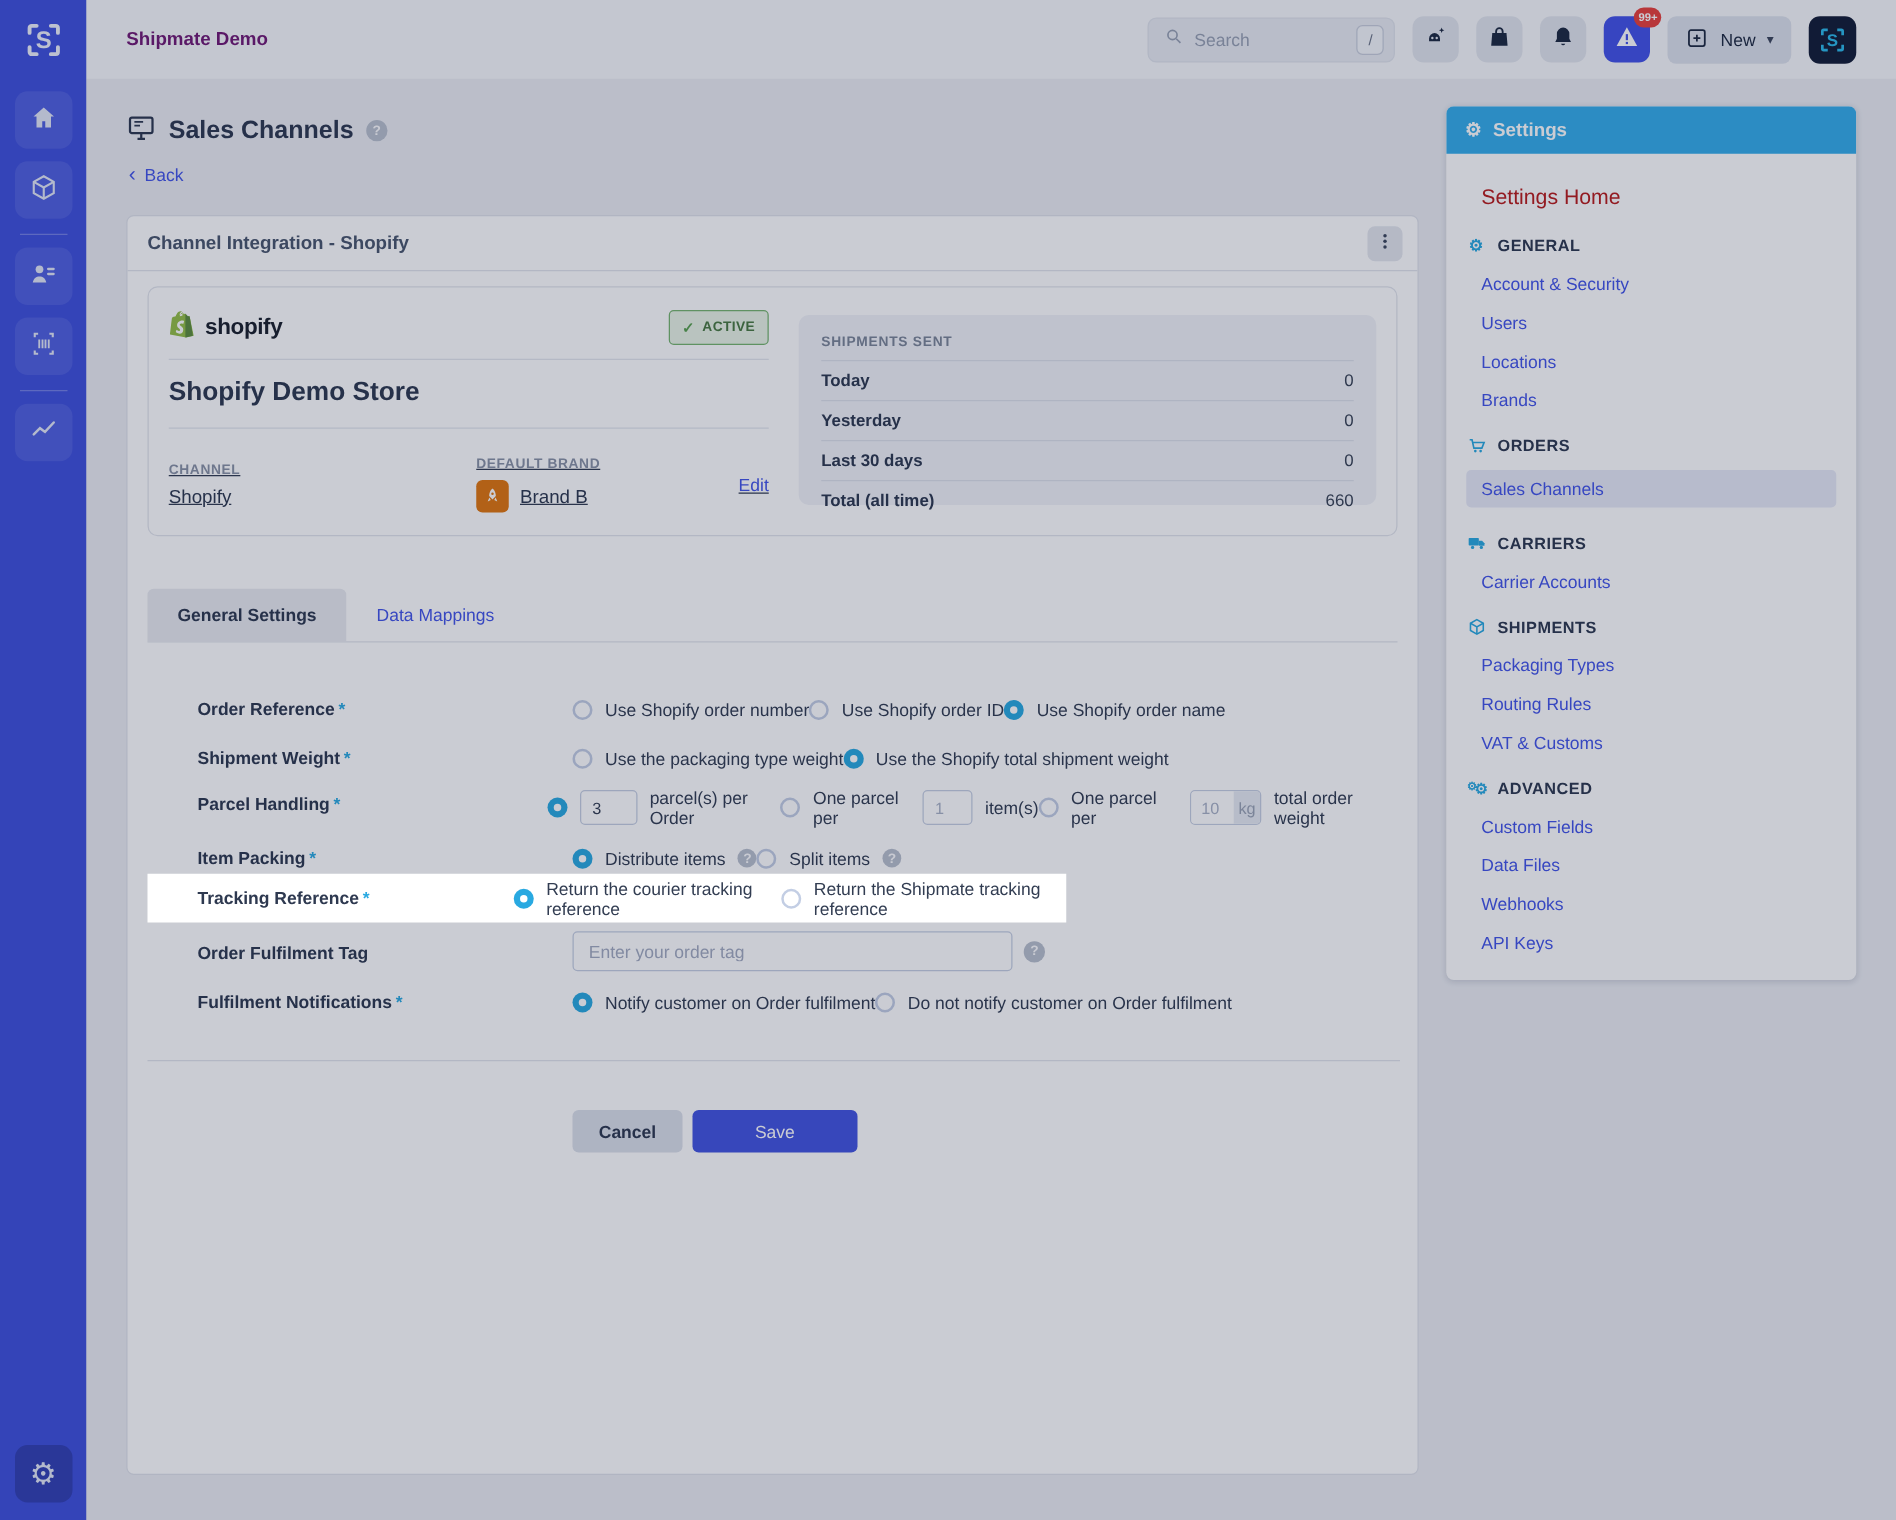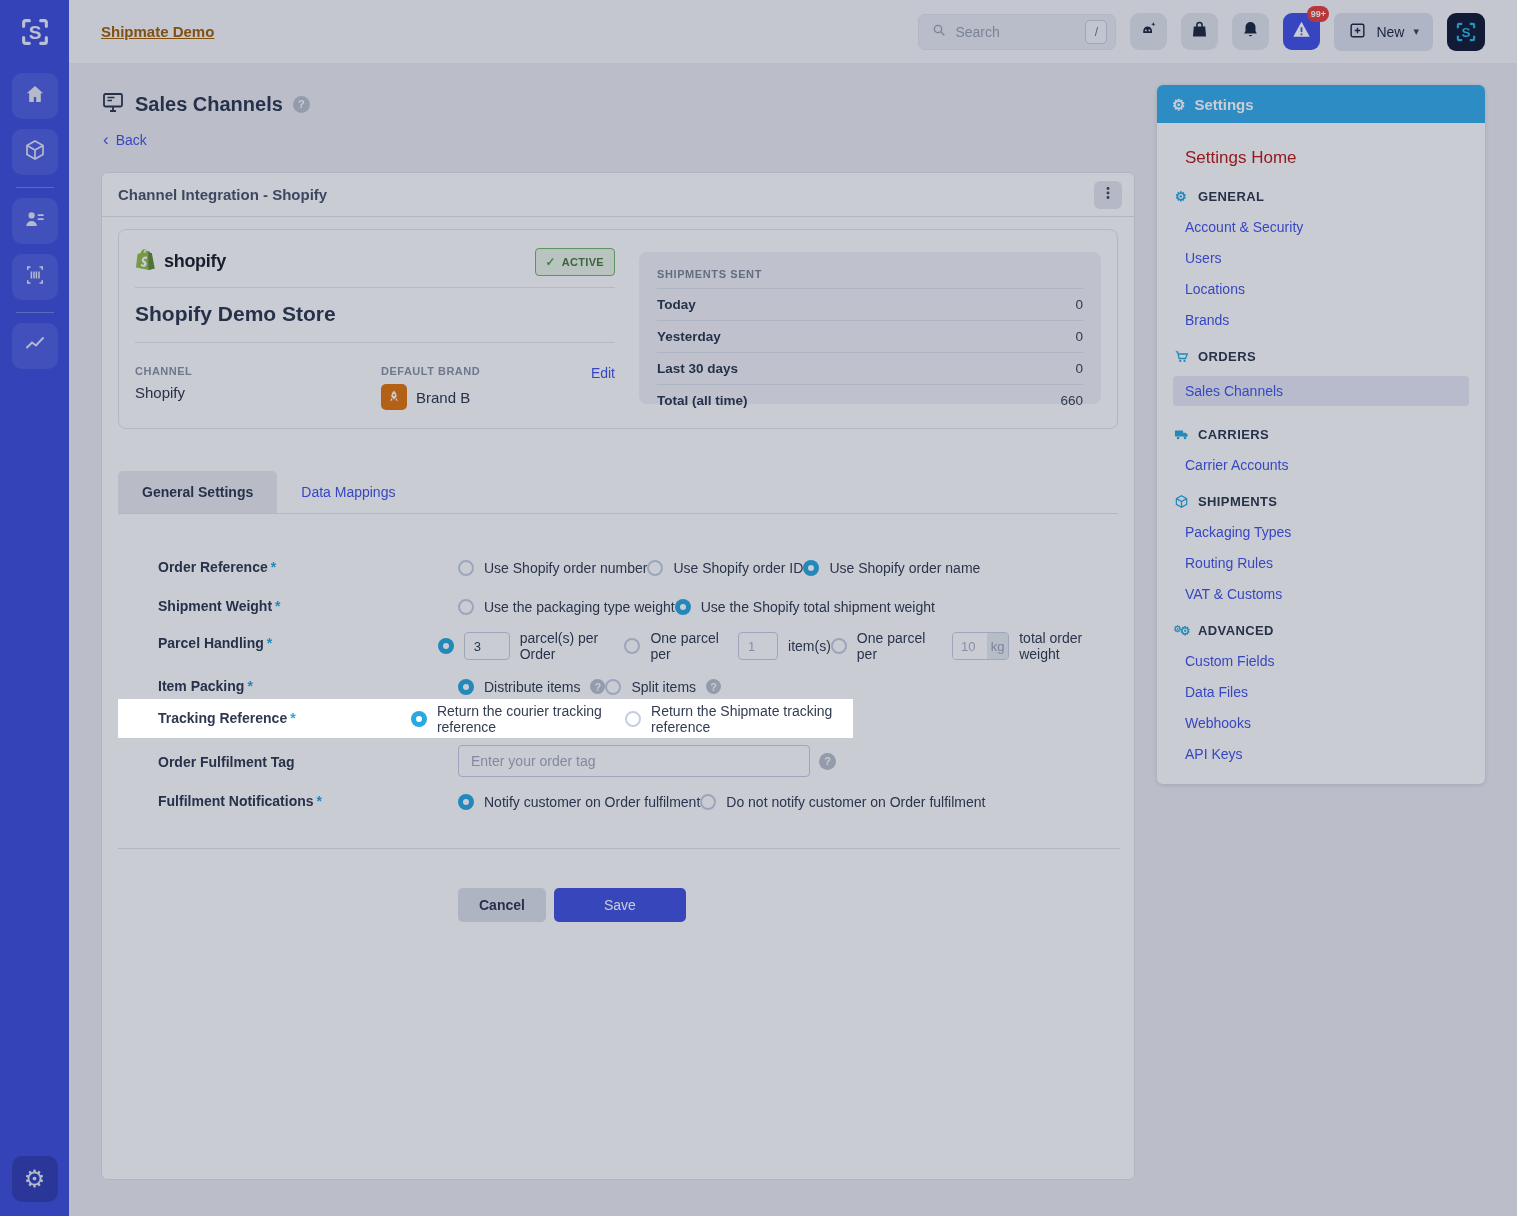--- a/index.html
+++ b/index.html
@@ -11,21 +11,21 @@
   .sidebar { position:absolute; left:0; top:0; width:69px; height:1216px; background:#3f51dd; z-index:5; display:flex; flex-direction:column; align-items:center; }
   .side-logo { width:69px; height:63px; display:flex; align-items:center; justify-content:center; color:#eef1fb; }
   .side-btn { width:46px; height:46px; border-radius:10px; background:rgba(255,255,255,.09); color:#e3e8f6; display:flex; align-items:center; justify-content:center; margin-top:10px; cursor:pointer; }
   .side-btn svg { width:24px; height:24px; }
   .side-div { width:38px; height:1px; background:rgba(255,255,255,.28); margin-top:12px; }
   .side-spacer { flex:1; }
   .side-gear { margin-bottom:14px; background:rgba(10,16,60,.25); font-size:24px; }
 
   
   .topbar { position:absolute; left:69px; top:0; width:1448px; height:63px; background:#f8f9fb; display:flex; align-items:center; padding:0 32px; z-index:4; }
-  .app-title { color:#a16207; font-size:15px; font-weight:bold;text-decoration:underline; }
+  .app-title { color:#701a75; font-size:15px; font-weight:bold; }
   .topbar-right { margin-left:auto; display:flex; align-items:center; gap:14px; }
   .searchbox { width:198px; height:36px; background:#e9ecf3; border:1px solid #e0e4ec; border-radius:7px; display:flex; align-items:center; padding:0 8px 0 12px; gap:8px; color:#98a1b3; }
   .searchbox svg { width:16px; height:16px; }
   .searchbox .ph { font-size:14px; flex:1; }
   .slash-key { width:22px; height:24px; border:1px solid #c8cedb; border-radius:5px; background:#f4f6fa; color:#6b7487; font-size:12px; display:flex; align-items:center; justify-content:center; }
   .tb-icon { width:37px; height:37px; border-radius:9px; background:#e2e6ee; color:#1d2940; display:flex; align-items:center; justify-content:center; cursor:pointer; position:relative; }
   .tb-icon svg { width:21px; height:21px; }
   .tb-icon.alert { background:#4353e8; color:#fff; }
   .badge { position:absolute; top:-7px; right:-9px; min-width:22px; height:16px; border-radius:9px; background:#e8403c; color:#fff; font-size:9px; font-weight:bold; display:flex; align-items:center; justify-content:center; padding:0 3px; }
   .new-btn { height:38px; background:#dde2ec; border-radius:7px; display:flex; align-items:center; gap:9px; padding:0 14px; color:#1d2940; font-size:14px; font-weight:500; cursor:pointer; }
@@ -52,21 +52,21 @@
   .int-card { border:1px solid #e2e5ec; border-radius:8px; padding:16px 16px 18px; display:flex; gap:24px; height:200px; }
   .int-left { width:480px; display:flex; flex-direction:column; }
   .logo-row { display:flex; align-items:center; justify-content:space-between; height:34px; }
   .shopify-logo { display:flex; align-items:center; gap:5px; }
   .shopify-logo svg { width:24px; height:27px; }
   .shopify-word { font-size:18px; font-weight:bold; color:#1a202c; letter-spacing:-.3px; }
   .active-badge { border:1px solid #77b56f; background:#e9f4e6; color:#4a7a42; font-size:11px; font-weight:bold; border-radius:4px; padding:6px 10px; display:flex; gap:6px; align-items:center; letter-spacing:.3px; }
   .active-badge .chk { color:#58a14e; font-size:12px; }
   .int-left hr { border:none; border-top:1px solid #e4e7ee; margin:10px 0; }
   .store-title { font-size:21px; font-weight:bold; color:#2e3950; margin:4px 0 2px; }
-  .meta-row { display:flex; align-items:flex-start; margin-top:12px; }
+  .meta-row { display:flex; align-items:center; margin-top:12px;text-decoration:underline; }
   .meta-col { width:246px; }
   .meta-label { font-size:11px; font-weight:bold; color:#8a93a6; letter-spacing:.5px; margin-bottom:7px; }
   .meta-value { font-size:15px; color:#2e3950; }
   .brand-chip { display:flex; align-items:center; gap:9px; }
   .brand-icon { width:26px; height:26px; border-radius:5px; background:#e0770f; color:#fff; display:flex; align-items:center; justify-content:center; }
   .brand-icon svg { width:16px; height:16px; }
   .edit-link { margin-left:auto; color:#4355e8; font-size:14px; }
   .stats { flex:1; background:#f1f3f8; border-radius:8px; padding:12px 18px 8px; margin:6px 0; }
   .stats-title { font-size:11px; font-weight:bold; color:#7c8698; letter-spacing:.6px; margin:4px 0 8px; }
   .stat-row { display:flex; justify-content:space-between; align-items:center; padding:8px 0; border-top:1px solid #dde1ea; font-size:13.5px; }

